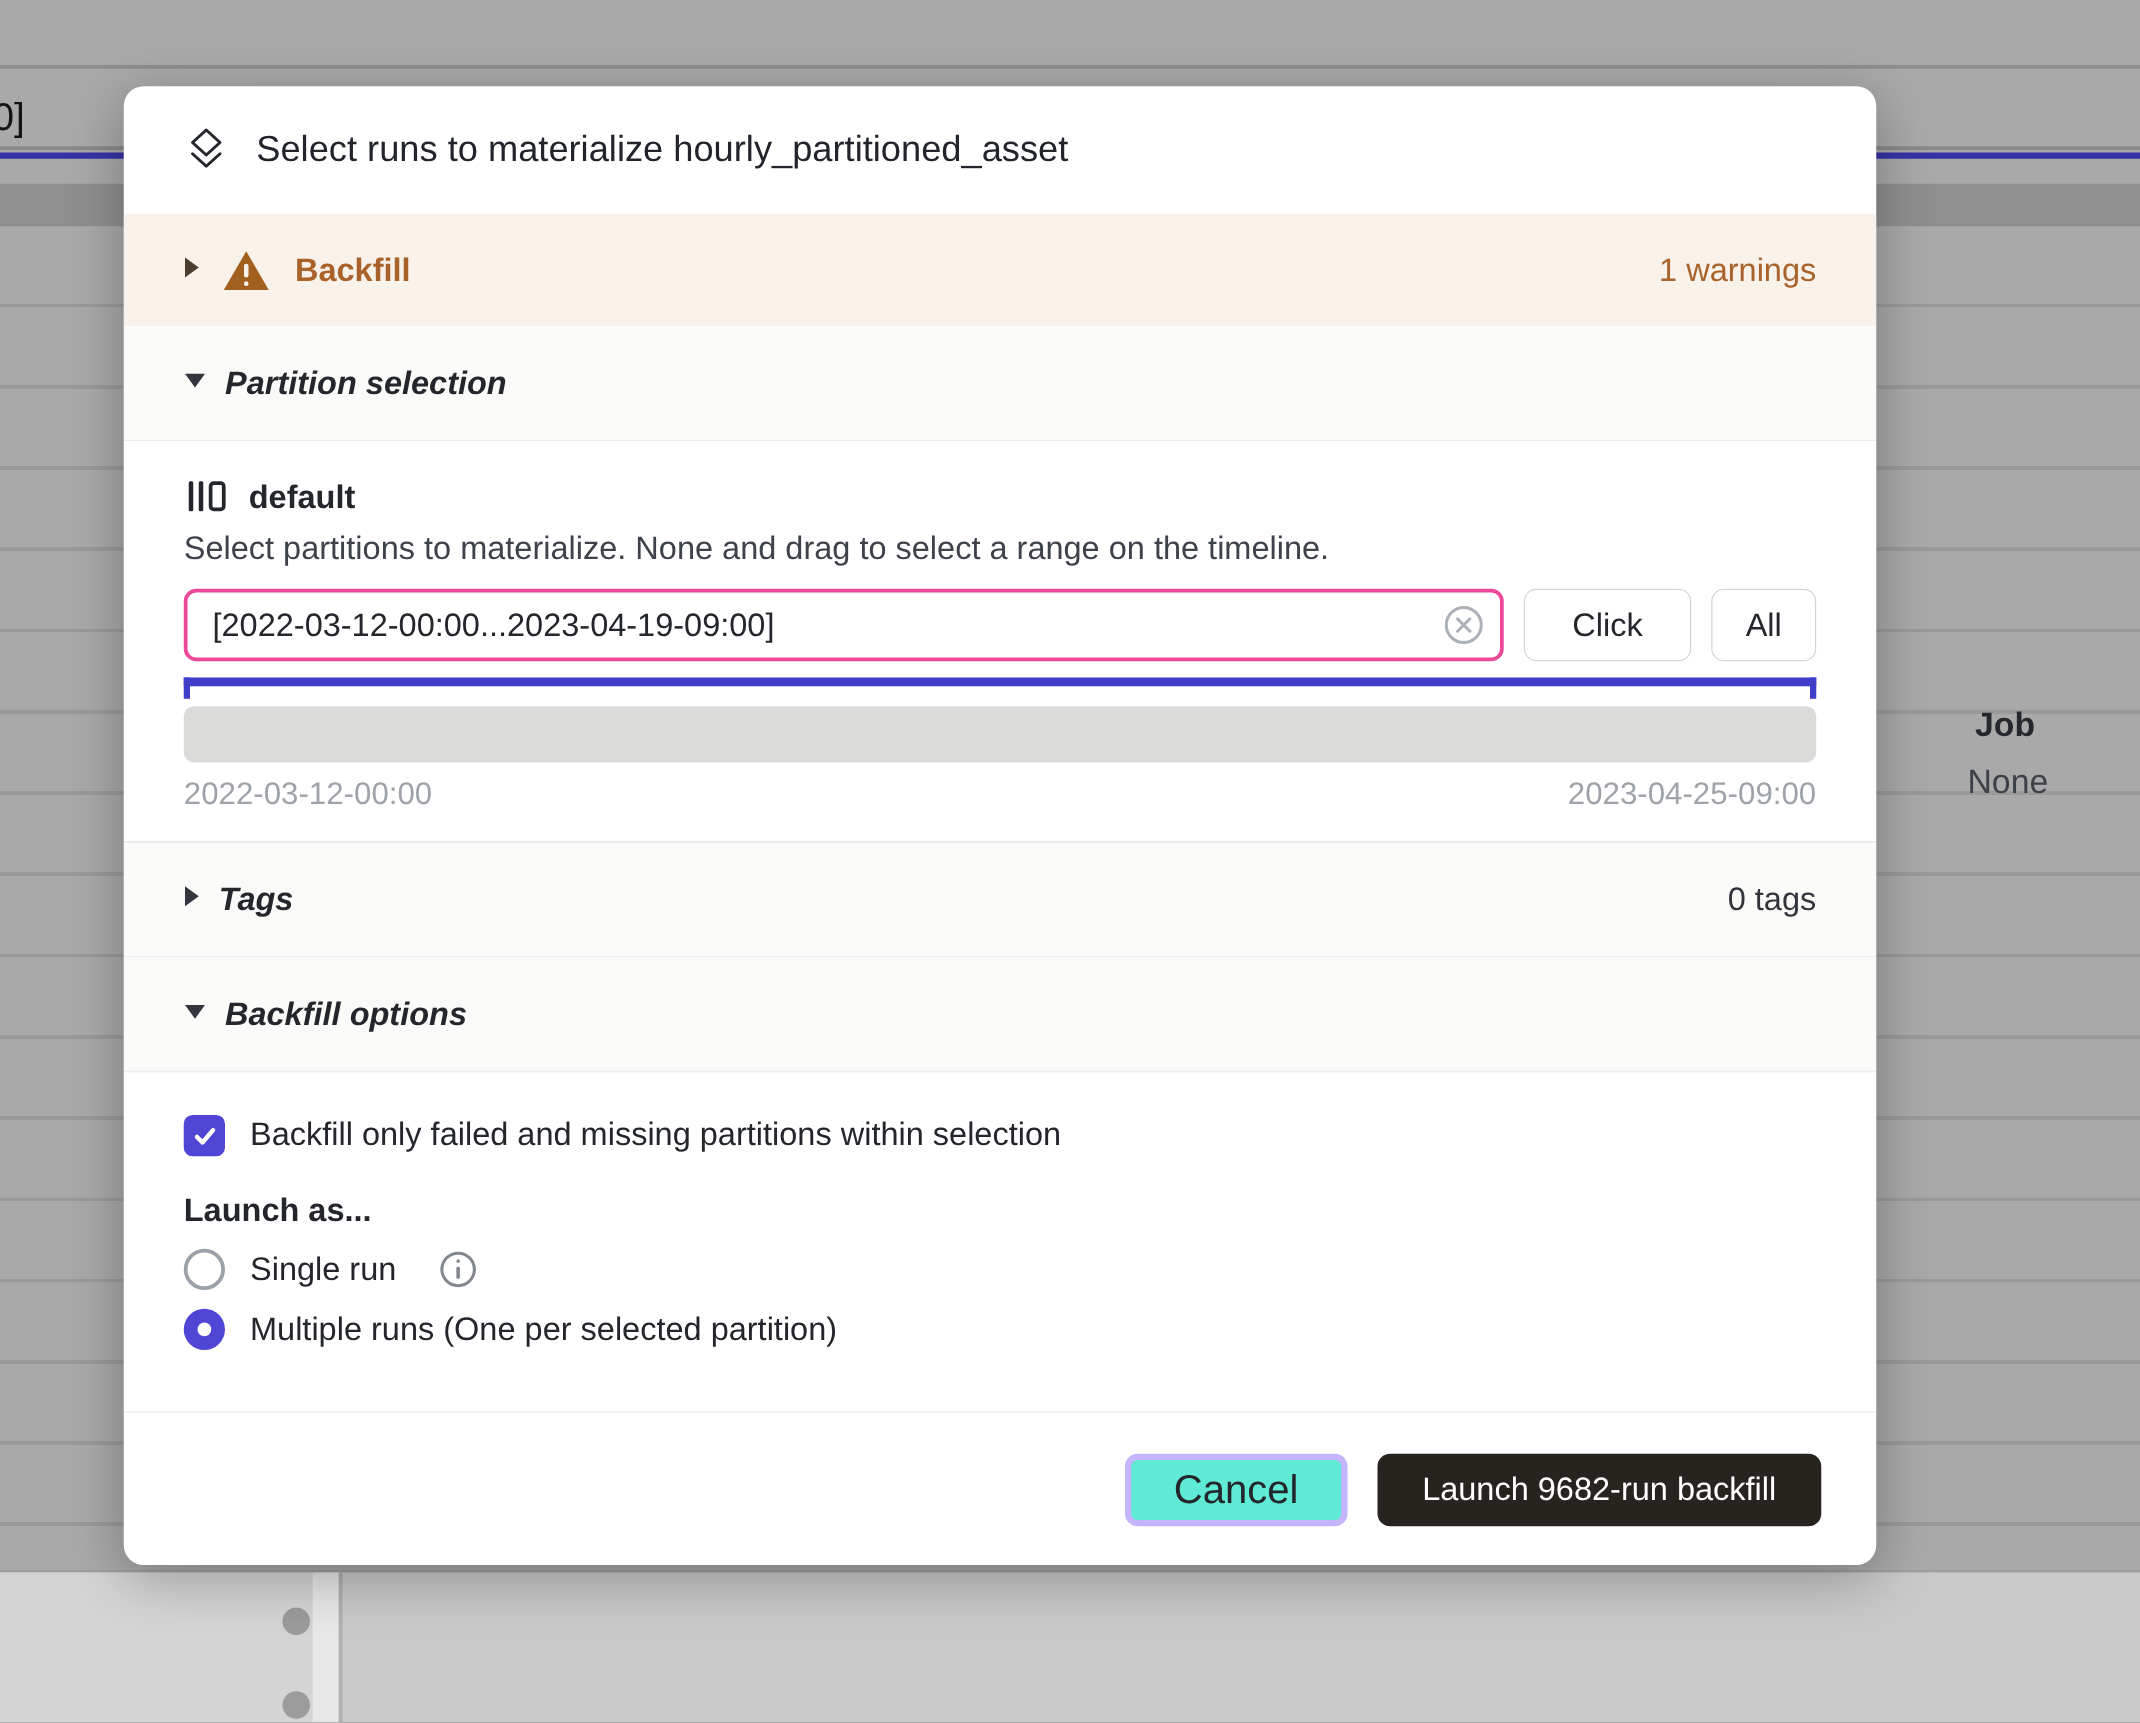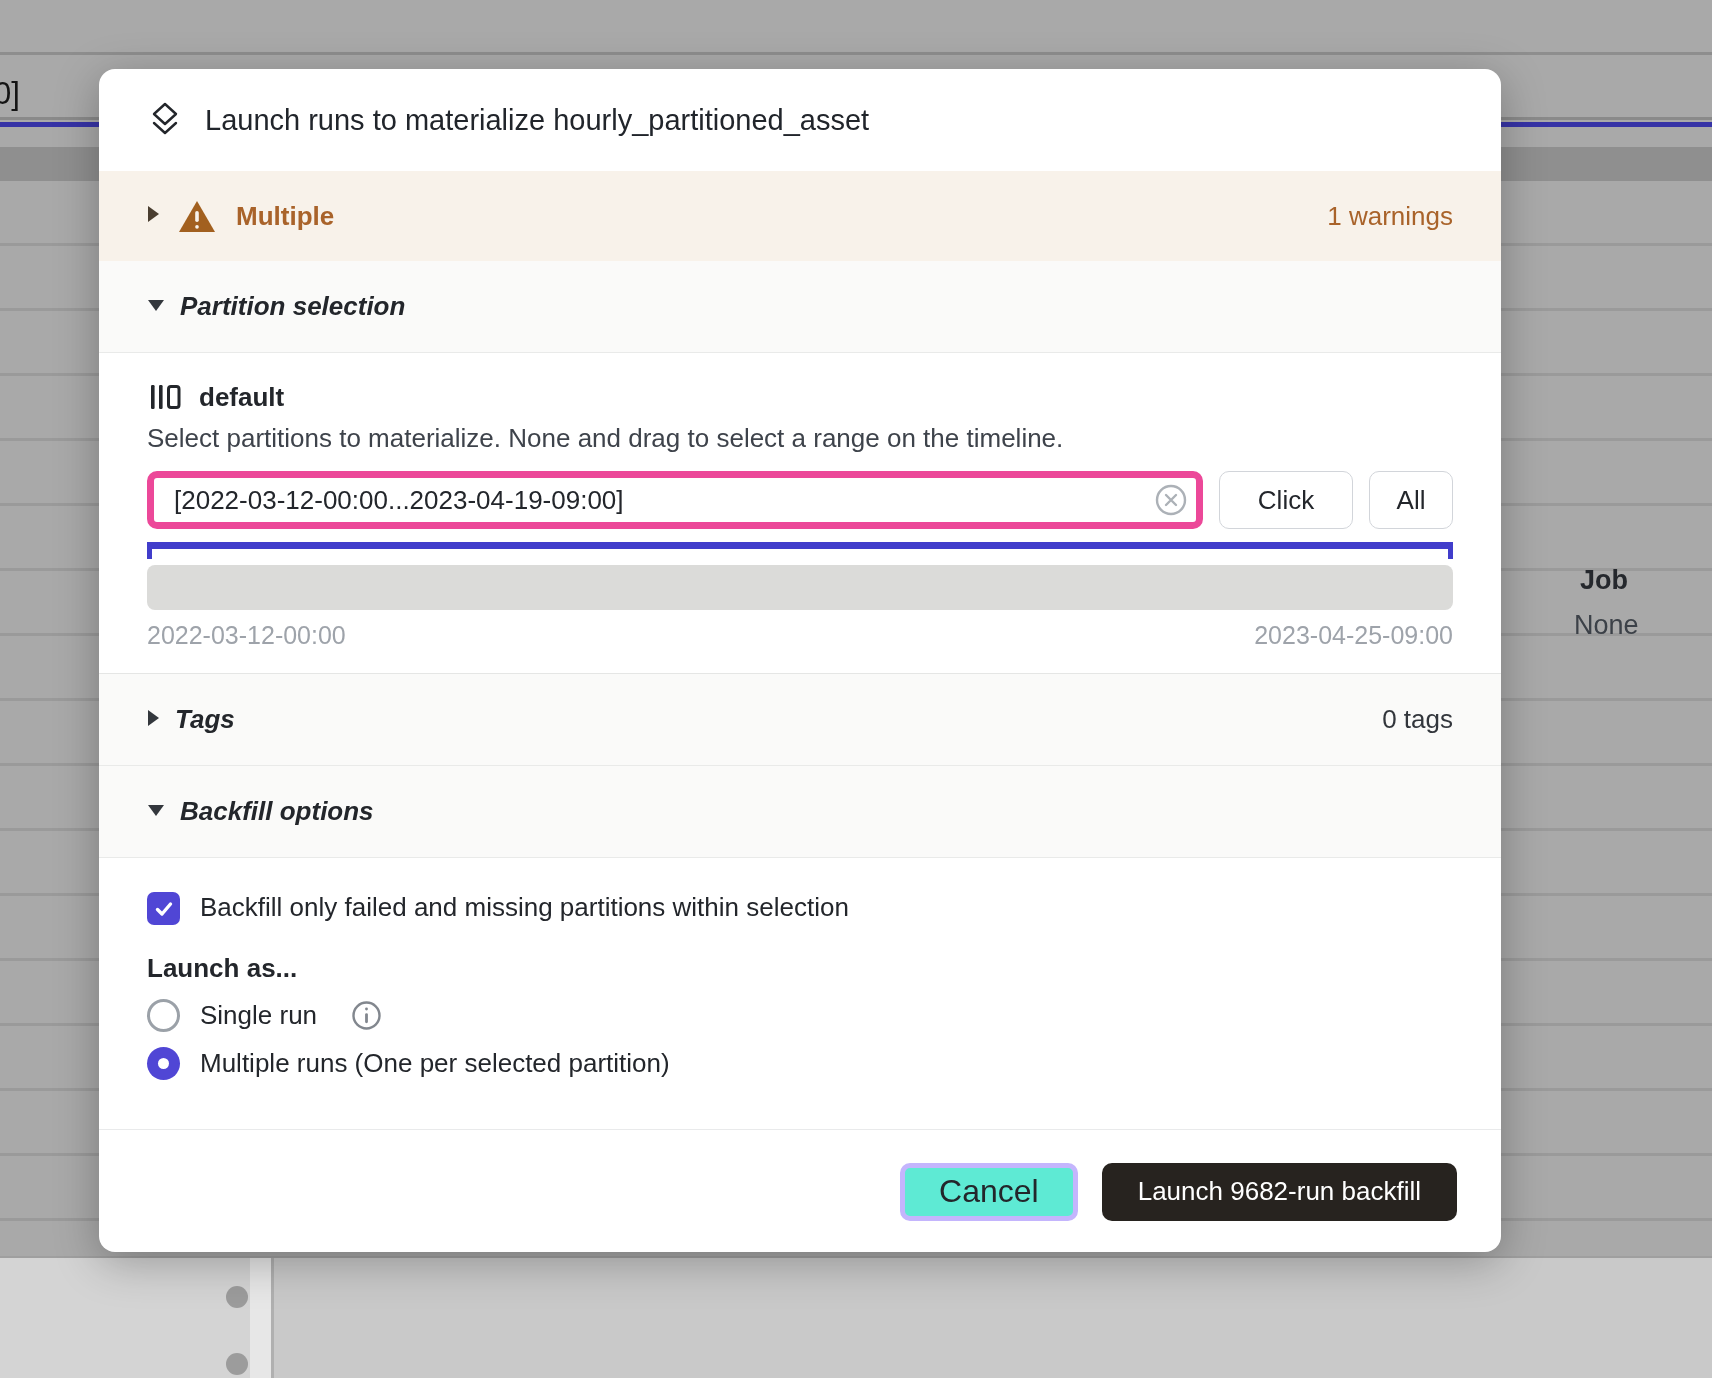--- a/index.html
+++ b/index.html
@@ -70,21 +70,21 @@
 
   .part-content { flex: 0 0 auto; height: 320px; padding: 27px 48px 0 48px; background: #fff; }
   .dim-row { display: flex; align-items: center; gap: 16px; height: 34px; }
   .dim-name { font-size: 26px; font-weight: 700; color: #23262B; }
   .instructions { margin-top: 9px; font-size: 26px; color: #3E434B; }
 
   .input-row { margin-top: 17px; display: flex; align-items: center; gap: 16px; }
   .range-wrap { position: relative; width: 1056px; height: 58px; flex: 0 0 auto; }
   .range-input {
     width: 100%; height: 100%;
-    border: 7px solid #ec4899; border-radius: 10px;
+    border: 3px solid #ec4899; border-radius: 10px;
     font-family: inherit; font-size: 26px; color: #23262B;
     padding: 0 60px 0 20px; outline: none; background: #fff;
   }
   .clear-btn {
     position: absolute; right: 14px; top: 50%; transform: translateY(-50%);
     width: 36px; height: 36px; border: none; background: transparent; cursor: pointer;
     display: flex; align-items: center; justify-content: center; padding: 0;
   }
   .pill-btn {
     height: 58px; border: 1px solid #D2D5DA; border-radius: 10px;
@@ -156,37 +156,37 @@
 
   <div class="modal">
 
     <div class="dlg-header">
       <span style="display:flex">
         <svg width="36" height="38" viewBox="0 0 36 38" fill="none">
           <path d="M18 3 L29 13 L18 23 L7 13 Z" stroke="#23262B" stroke-width="2.4" stroke-linejoin="round"></path>
           <path d="M7 22 L18 32 L29 22" stroke="#23262B" stroke-width="2.4" stroke-linejoin="round" stroke-linecap="round"></path>
         </svg>
       </span>
-      <div class="dlg-title">Launch runs to materialize hourly_partitioned_asset</div>
+      <div class="dlg-title">Select runs to materialize hourly_partitioned_asset</div>
     </div>
 
     <div class="row-hdr warnings-row">
       <span class="caret warn-caret">
         <svg width="13" height="18" viewBox="0 0 13 18">
             <polygon points="1,1 12,9 1,17" fill="#4A3E30"></polygon>
           </svg>
       </span>
       <span style="display:flex">
         <svg width="38" height="33" viewBox="0 0 38 33">
           <path d="M19 1 L37 32 H1 Z" fill="var(--warning-icon)"></path>
           <rect x="17.2" y="11" width="3.6" height="11" rx="1.8" fill="#F8F2EA"></rect>
           <rect x="17.2" y="25" width="3.6" height="3.8" rx="1.8" fill="#F8F2EA"></rect>
         </svg>
       </span>
-      <span class="lbl">Multiple</span>
+      <span class="lbl">Backfill</span>
       <span class="warnings-count">1 warnings</span>
     </div>
 
     <div class="row-hdr section-hdr">
       <span class="caret">
         <svg width="18" height="13" viewBox="0 0 18 13">
             <polygon points="1,1 17,1 9,12" fill="#33373D"></polygon>
           </svg>
       </span>
       <span class="lbl">Partition selection</span>

